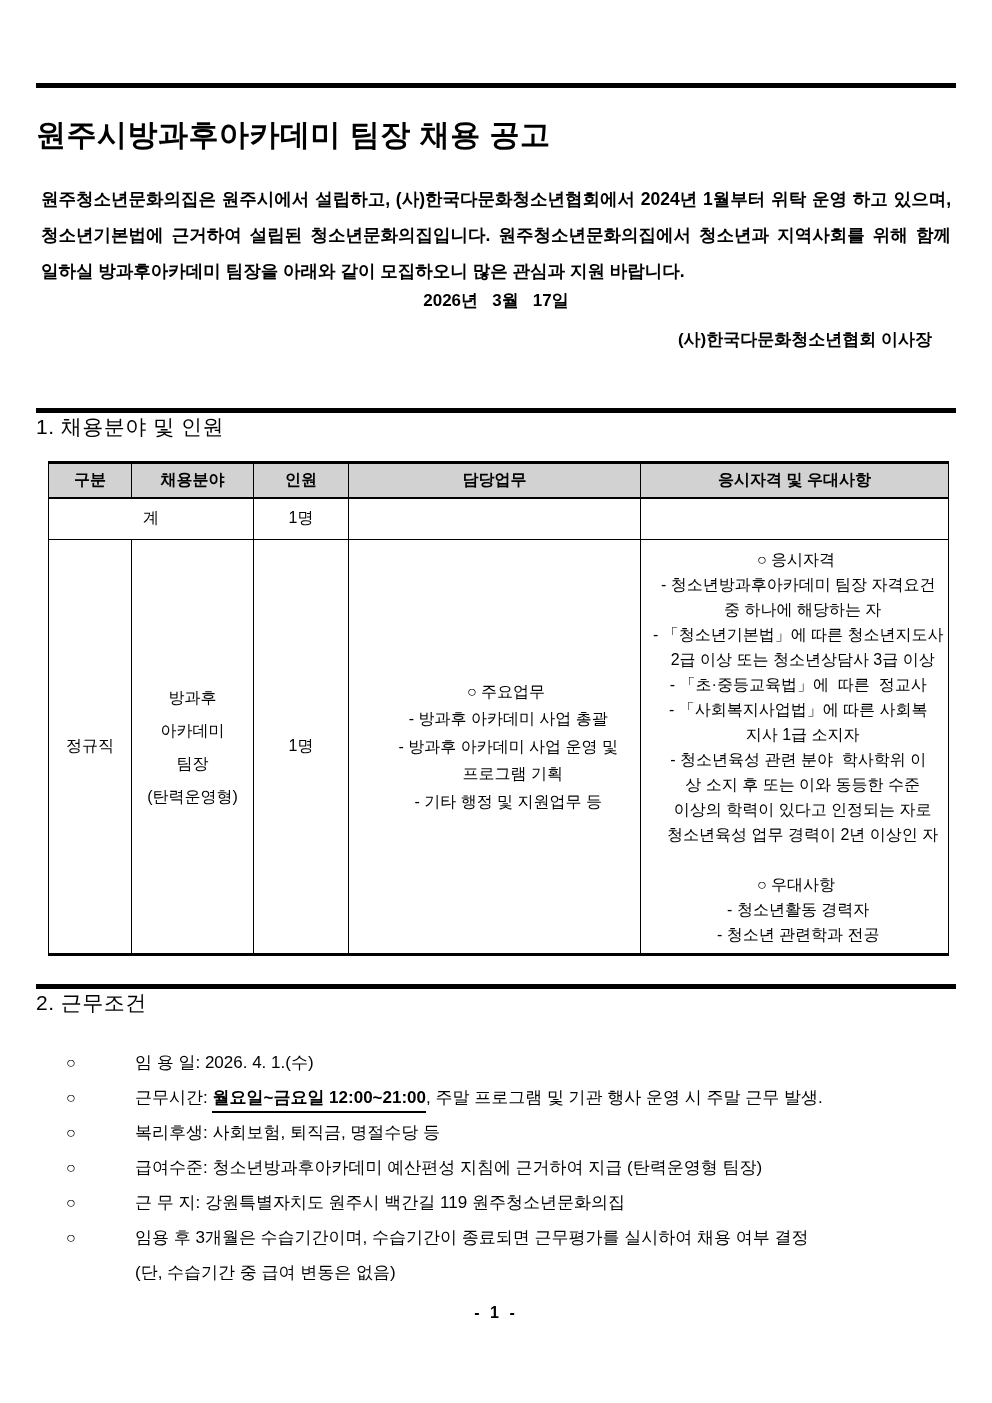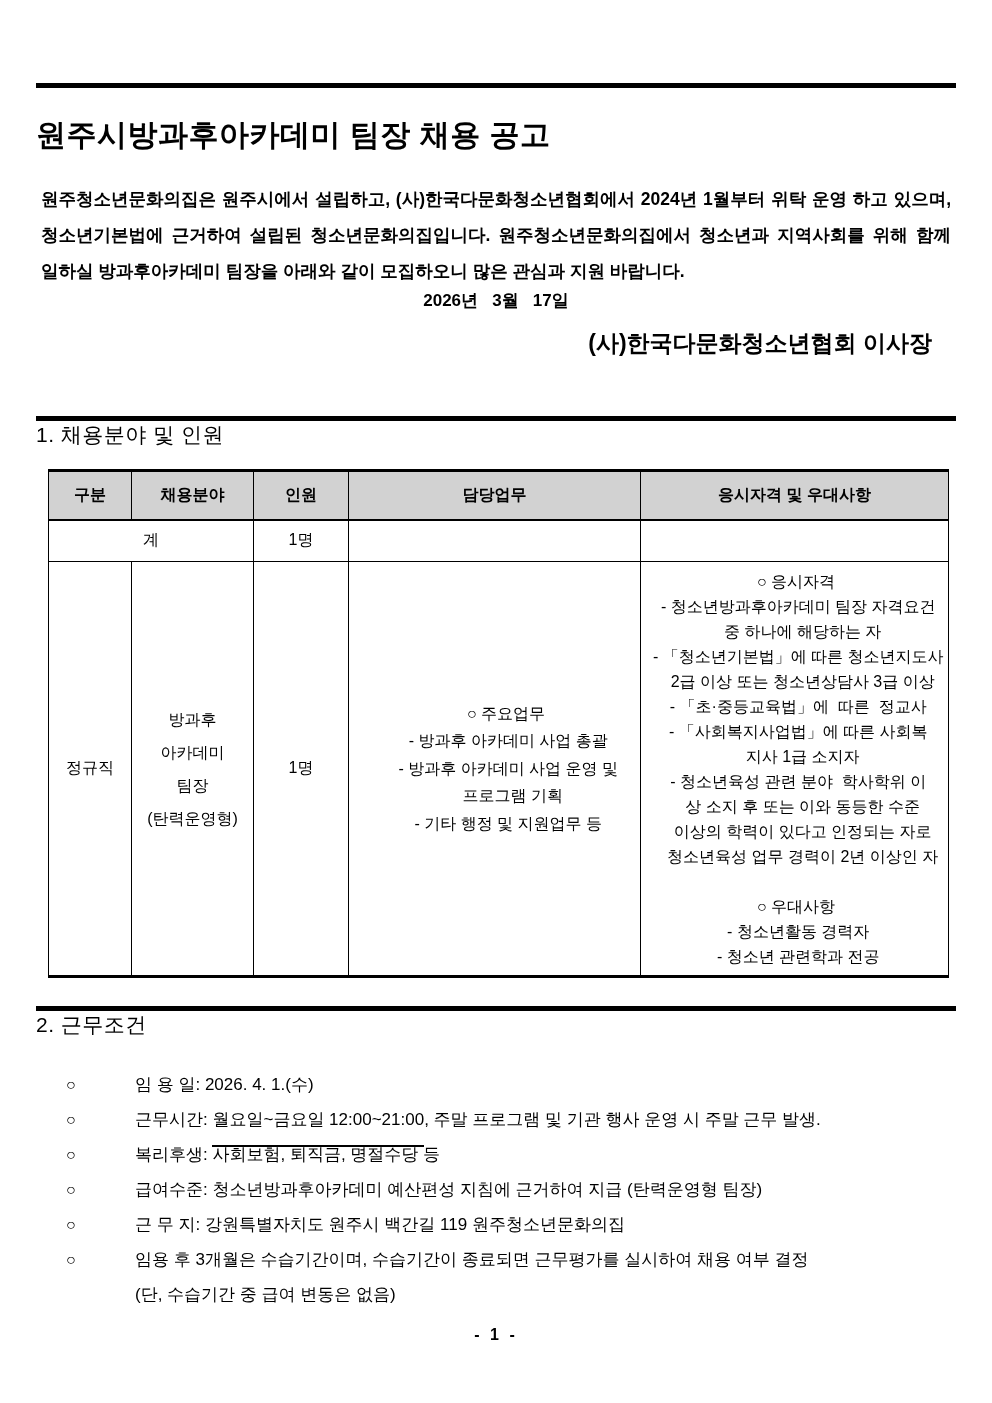--- a/index.html
+++ b/index.html
@@ -42,21 +42,21 @@
   .doc-date {
     text-align: center;
     font-size: 17px;
     font-weight: 700;
     white-space: pre;
   }
   .doc-signer {
     margin-top: 16px;
     text-align: right;
     padding-right: 24px;
-    font-size: 23px;
+    font-size: 17px;
     font-weight: 700;
   }
   .rule-mid1 { margin-top: 57px; }
   .section-heading {
     margin-top: 0;
     font-size: 21px;
     font-weight: 400;
     letter-spacing: 0.5px;
   }
   table.recruit {
@@ -72,21 +72,21 @@
   }
   table.recruit td, table.recruit th {
     border: 1px solid #000;
     font-size: 16px;
     text-align: center;
     vertical-align: middle;
   }
   table.recruit thead th {
     background: #d2d2d2;
     font-weight: 700;
-    height: 49px;
+    height: 35px;
     border-bottom: 2px solid #000;
   }
   tr.total-row td { height: 42px; }
   .prewrap { white-space: pre-wrap; }
   td.cell-field { line-height: 33px; }
   td.cell-duties {
     text-align: left;
     padding-left: 23px;
     line-height: 27.5px;
     font-size: 16px;
@@ -112,23 +112,23 @@
     line-height: 35px;
     font-weight: 500;
   }
   .work-bullet {
     flex: 0 0 auto;
     width: 31px;
     font-size: 16px;
   }
   .work-text { flex: 1 1 auto; word-break: keep-all; margin-left: 38px; }
   .bold-underline {
-    font-weight: 400;
+    font-weight: 700;
     border-bottom: 2px solid #000;
-    padding-bottom: 16px;
+    padding-bottom: 4px;
   }
   .page-number {
     margin-top: 14px;
     text-align: center;
     font-size: 16px;
     font-weight: 700;
     letter-spacing: 3px;
   }
 </style>
 </head>

